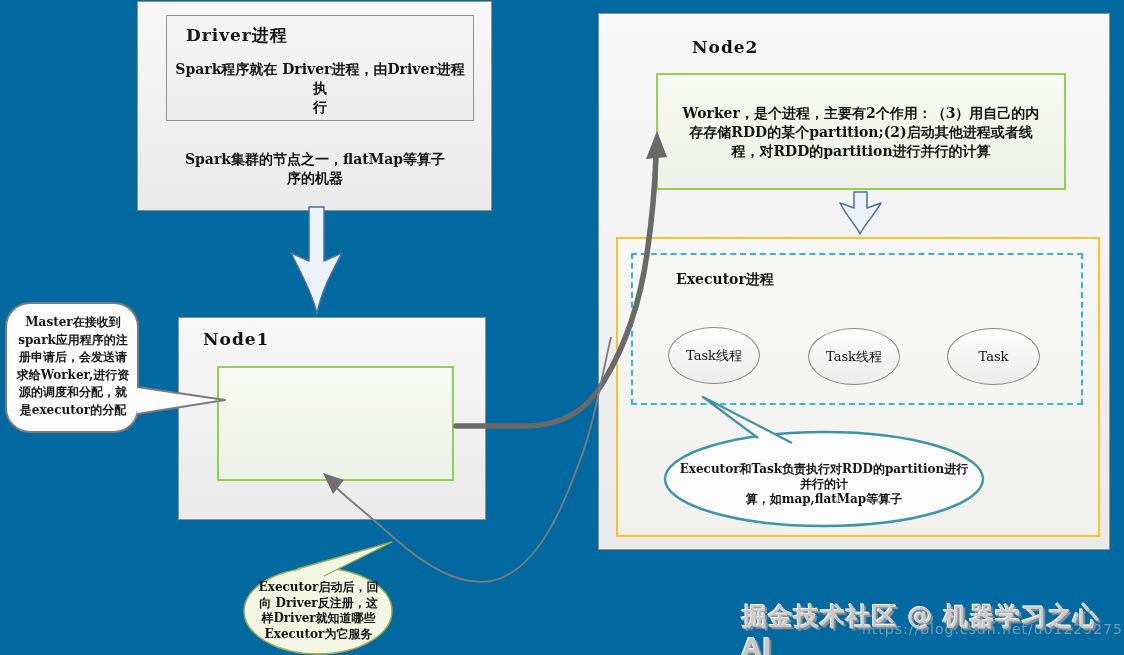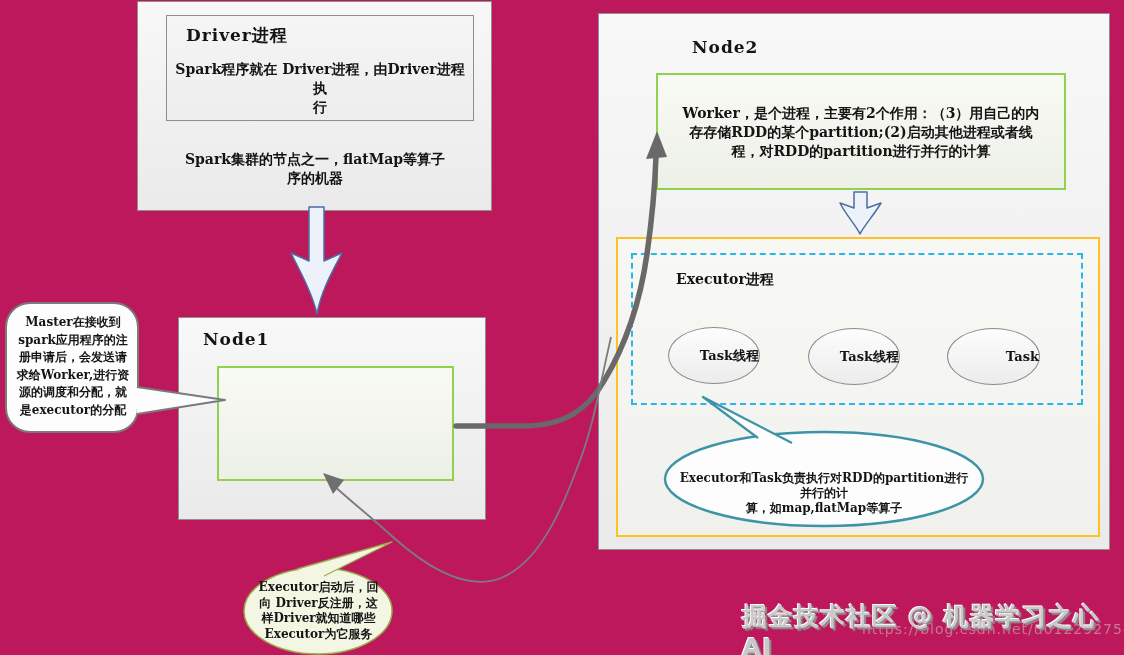--- a/index.html
+++ b/index.html
@@ -1,37 +1,37 @@
 <!DOCTYPE html>
 <html><head>
 <meta charset="utf-8">
 <style>
   html,body { margin:0; padding:0; background:#fff; }
   .stage {
-    position:relative; width:1124px; height:655px; background:#be185d;
+    position:relative; width:1124px; height:655px; background:#0369a1;
     font-family:"DejaVu Serif","Liberation Serif",serif;
     color:#141414; overflow:hidden;
   }
   .box {
     position:absolute; border:1px solid #8f8f8f;
     background:linear-gradient(180deg,#f8f8f8 0%,#eaeaea 100%);
     box-sizing:border-box;
   }
   .green-border { border:2px solid #92d050; background:linear-gradient(180deg,#f8faf4 0%,#edf0e7 100%); }
   .orange-border { border:2px solid #ffc125; background:linear-gradient(180deg,#f7f7f3 0%,#f0f0ec 100%); }
   .dashed-cyan { border:2px dashed #29b6e8; background:rgba(255,255,255,0.12); }
   .title { position:absolute; font-weight:700; font-size:17px; letter-spacing:1px; }
   .txt { position:absolute; font-weight:700; white-space:pre-line; text-align:center; z-index:30; }
   .t14 { font-size:14px; line-height:19px; }
   .t12 { font-size:12px; line-height:16px; }
   .ellipse {
     position:absolute; border:1.4px solid #8a8a8a; border-radius:50%;
     background:linear-gradient(180deg,#fdfdfd 0%,#ececec 100%);
-    display:flex; align-items:center; justify-content:flex-end;
-    font-weight:700; font-size:13px; box-sizing:border-box; z-index:12;
+    display:flex; align-items:center; justify-content:center;
+    font-weight:400; font-size:13px; box-sizing:border-box; z-index:12;
   }
   svg.overlay { position:absolute; left:0; top:0; z-index:20; pointer-events:none; }
   .watermark {
     position:absolute; left:742px; top:600px; z-index:40;
     font-family:"DejaVu Sans","Liberation Sans",sans-serif;
     font-weight:700; font-size:25px; letter-spacing:1px;
     color:#c9c9c9; text-shadow:-1px -1px 0 #ffffff, 2px 2px 1px #8f8f8f;
   }
   .watermark-url {
     position:absolute; left:862px; top:621px; z-index:39;
@@ -98,21 +98,21 @@
     <ellipse cx="318" cy="611" rx="74" ry="43" fill="#f3f6e3" stroke="#9aad49" stroke-width="1.5"></ellipse>
     <path d="M297 569 L392 542 L324 576" fill="#f3f6e3" stroke="#9aad49" stroke-width="1.3" stroke-linejoin="round"></path>
   </svg>
 
   <div class="txt t12" style="left:12px;top:314px;width:122px;line-height:17.5px;">Master在接收到
 spark应用程序的注
 册申请后，会发送请
 求给Worker,进行资
 源的调度和分配，就
 是executor的分配</div>
-  <div class="txt t12" style="left:674px;top:462px;width:300px;line-height:15px;margin-top:9px;">Executor和Task负责执行对RDD的partition进行并行的计
+  <div class="txt t12" style="left:674px;top:462px;width:300px;line-height:15px;">Executor和Task负责执行对RDD的partition进行并行的计
 算，如map,flatMap等算子</div>
   <div class="txt t12" style="left:250px;top:580px;width:137px;line-height:15.5px;">Executor启动后，回
 向 Driver反注册，这
 样Driver就知道哪些
 Executor为它服务</div>
 
   <div class="watermark-url">https://blog.csdn.net/u012292754</div>
   <div class="watermark">掘金技术社区 @ 机器学习之心AI</div>
 
 </div>

